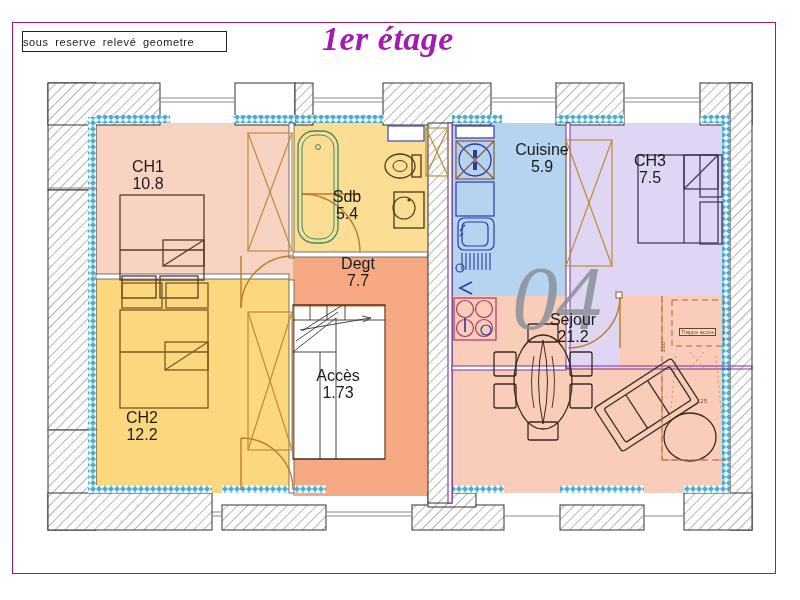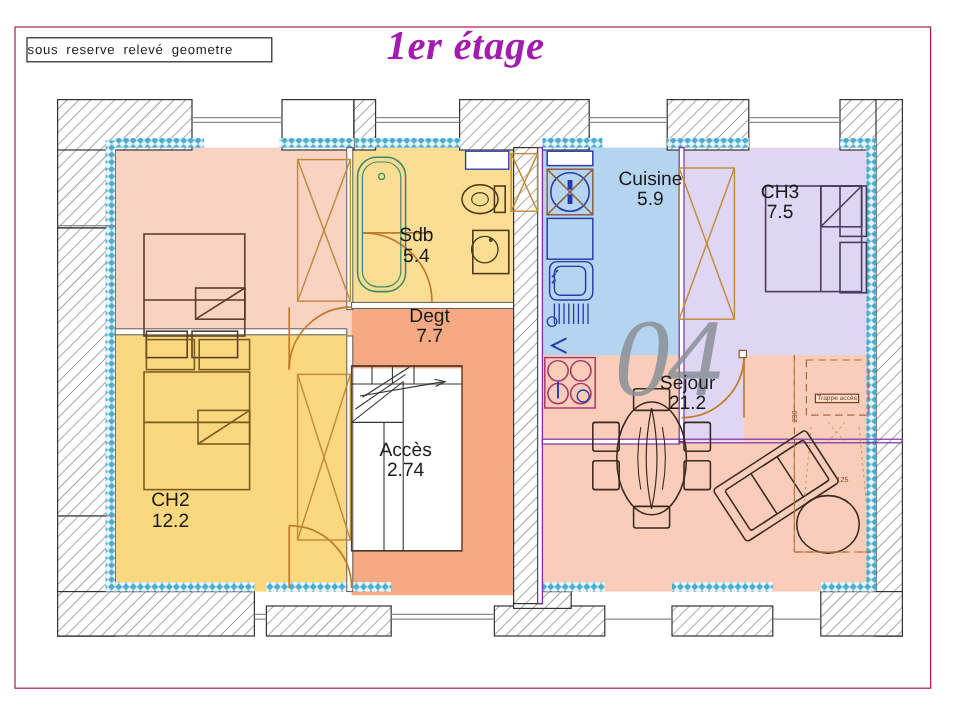--- a/index.html
+++ b/index.html
@@ -317,39 +317,43 @@
       <line x1="662" y1="460" x2="706" y2="460"></line>
       <line x1="716" y1="460" x2="726" y2="460"></line>
     </g>
 
     <g stroke="#8a5a2a" stroke-width="1">
       <rect x="616" y="292" width="6" height="6" fill="#fff"></rect>
       <rect x="742" y="292" width="0" height="0"></rect>
     </g>
   </svg>
 
+  <div class="lbl" style="left:108px;top:158px;width:80px;">
+    <span class="n">CH1</span>
+    <span class="a">10.8</span>
+  </div>
 
   <div class="lbl" style="left:102px;top:409px;width:80px;">
     <span class="n">CH2</span>
     <span class="a">12.2</span>
   </div>
 
   <div class="lbl" style="left:312px;top:140px;width:70px;margin-top:48px;">
     <span class="n">Sdb</span>
     <span class="a">5.4</span>
   </div>
 
   <div class="lbl" style="left:318px;top:255px;width:80px;">
     <span class="n">Degt</span>
     <span class="a">7.7</span>
   </div>
 
   <div class="lbl" style="left:298px;top:367px;width:80px;">
     <span class="n">Accès</span>
-    <span class="a">2.74</span>
+    <span class="a">1.73</span>
   </div>
 
   <div class="lbl" style="left:500px;top:141px;width:84px;">
     <span class="n">Cuisine</span>
     <span class="a">5.9</span>
   </div>
 
   <div class="lbl" style="left:615px;top:152px;width:70px;">
     <span class="n">CH3</span>
     <span class="a">7.5</span>

